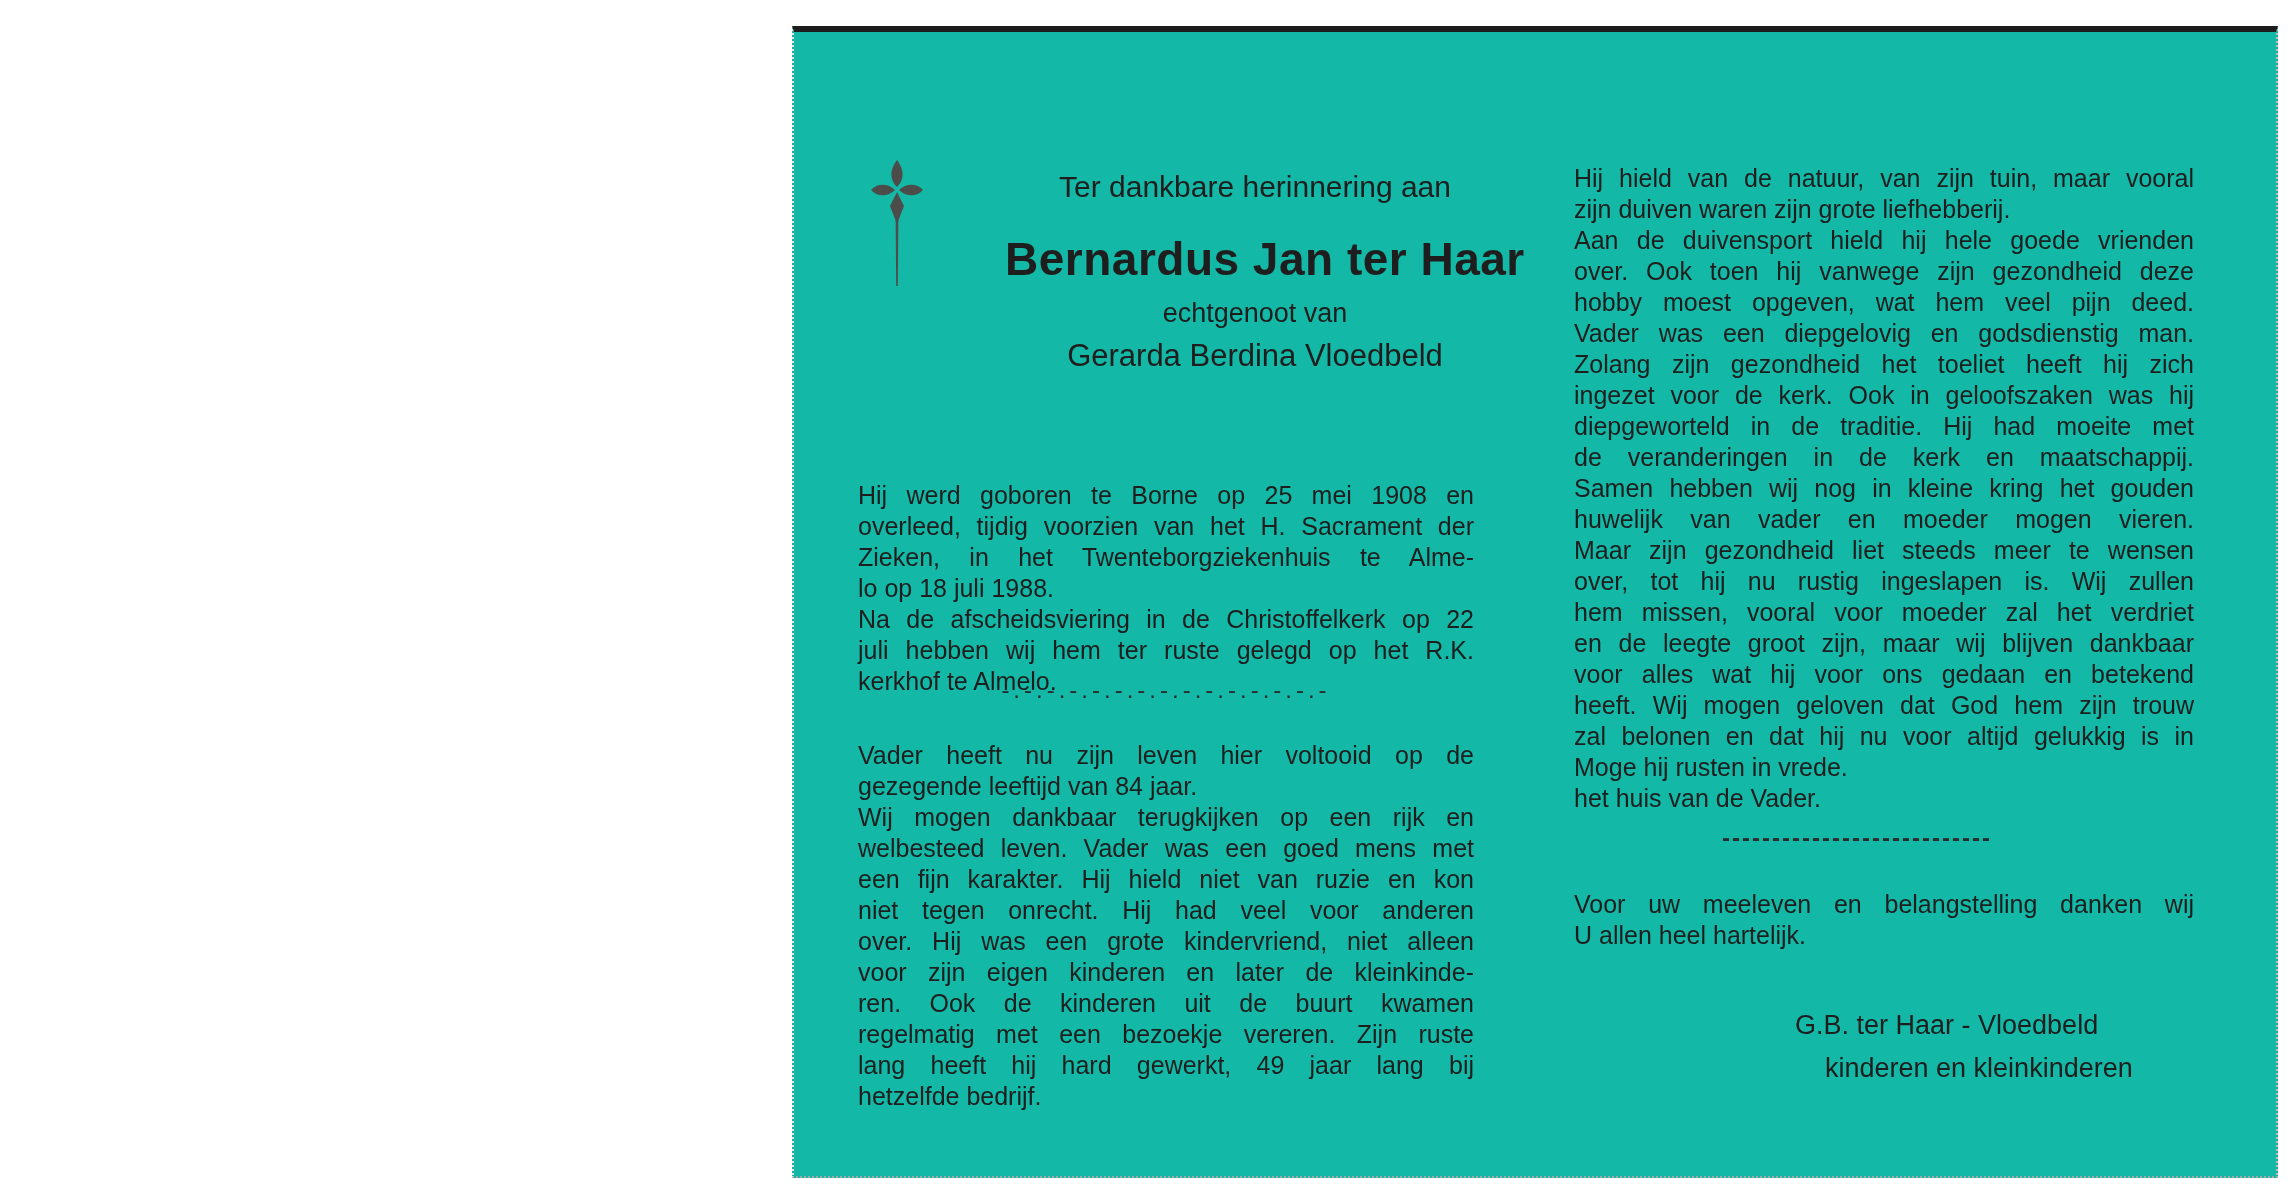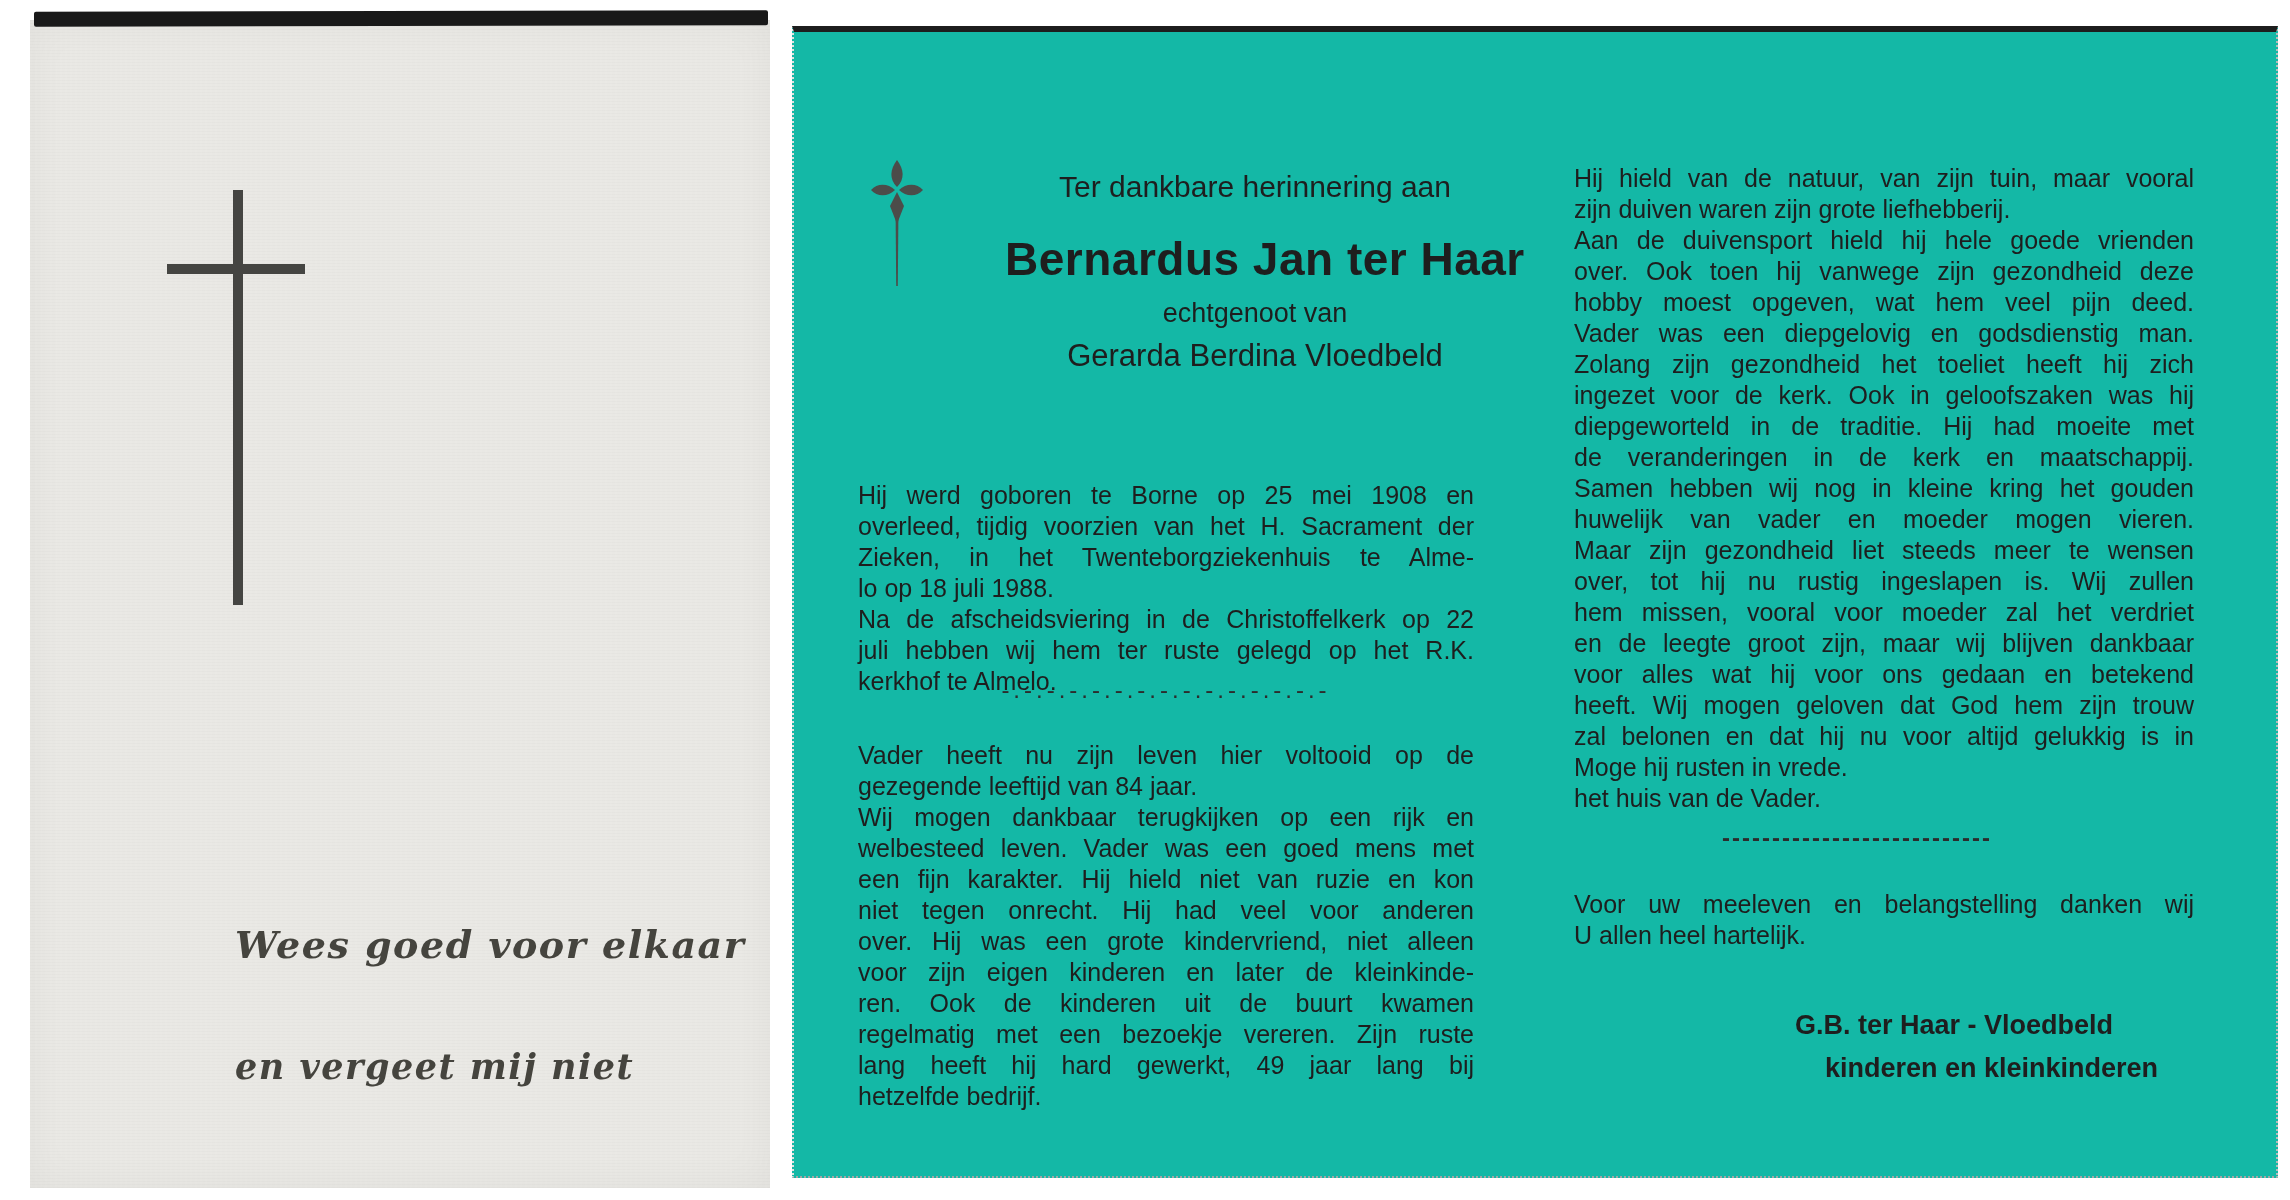--- a/index.html
+++ b/index.html
@@ -44,38 +44,29 @@
   .col1-p1{top:404px;margin-top:44px;}
   .col1-p2{top:708px;}
   .col2{left:780px;width:620px;}
   .col2-p1{top:131px;}
   .col2-p2{top:857px;}
 
   .divider{font-size:24px;color:#2c2c2c;letter-spacing:4px;text-align:center;white-space:nowrap;}
   .col1-div{left:64px;width:616px;top:644px;}
   .col2-div{left:780px;width:566px;top:792px;font-weight:bold;letter-spacing:2px;}
 
-  .sig{font-size:27px;white-space:nowrap;font-weight:bold;}
+  .sig{font-size:27px;white-space:nowrap;}
   .sig1{left:1001px;top:978px;}
   .sig2{left:1031px;top:1021px;}
 </style>
 </head>
 <body>
 
 <div class="page">
 
-  <div class="card-left">
-    <div class="top-edge"></div>
-    <div>
-      <div class="cross-v"></div>
-      <div class="cross-h"></div>
-    </div>
-    <div class="motto motto1">Wees goed voor elkaar</div>
-    <div class="motto motto2">en vergeet mij niet</div>
-  </div>
 
   <div class="card-right">
 
     <svg class="orn-cross" viewBox="0 0 58 132">
       <g fill="#4c4c4a">
         <path d="M29 2 C36 11 37 21 29 29 C21 21 22 11 29 2 Z"></path>
         <path d="M27 32 C20 25 9 25 3 32 C9 39 20 39 27 32 Z"></path>
         <path d="M31 32 C38 25 49 25 55 32 C49 39 38 39 31 32 Z"></path>
         <path d="M29 34 L36 48 L29 66 L22 48 Z"></path>
         <path d="M27.6 58 L30.4 58 L29.8 128 L28.2 128 Z"></path>

